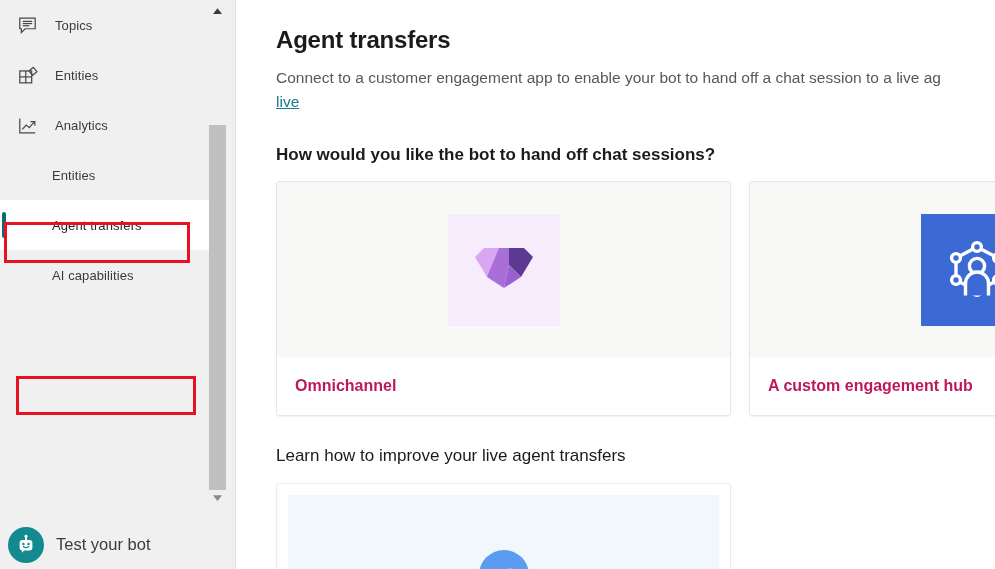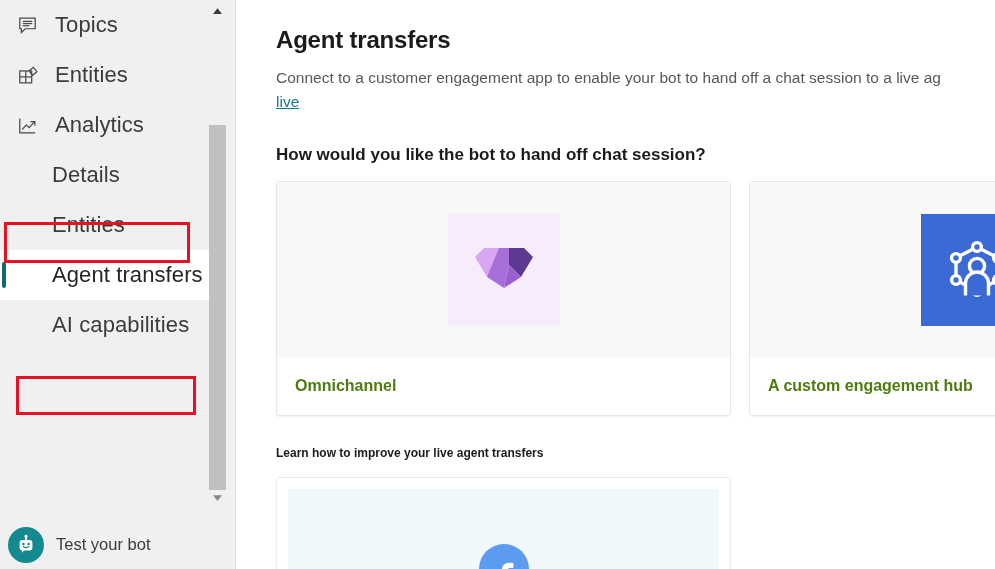--- a/index.html
+++ b/index.html
@@ -48,21 +48,21 @@
   }
   .nav-icon {
     width: 26px; height: 26px;
     display: flex;
     align-items: center;
     justify-content: center;
     flex: 0 0 26px;
     color: #474747;
   }
   .nav-label {
-    font-size: 22px;
+    font-size: 13px;
     color: #3b3b3b;
     margin-left: 15px;
     letter-spacing: 0.1px;
     white-space: nowrap;
   }
   .nav-item.sub .nav-label { margin-left: 38px; }
   .nav-item.selected .nav-label { color: #262626; }
   .chev {
     position: absolute;
     right: 8px; top: 50%;
@@ -194,36 +194,36 @@
   .card-foot {
     height: 58px;
     background: #ffffff;
     display: flex;
     align-items: center;
     padding-left: 18px;
   }
   .card-title {
     font-size: 16px;
     font-weight: 700;
-    color: #4d7c0f;
+    color: #be185d;
   }
   .logo-tile {
     width: 112px; height: 112px;
     display: flex;
     align-items: center;
     justify-content: center;
   }
   .logo-omni { background: #f7ecfc; }
   .logo-hub  { background: #3b6ad4; }
 
   
   .learn-title {
     margin-top: 30px;
-    font-size: 12px;
-    font-weight: 700;
+    font-size: 17px;
+    font-weight: 400;
     color: #1b1b1b;
   }
   .learn-card {
     margin-top: 17px;
     width: 455px;
     height: 150px;
     background: #ffffff;
     border: 1px solid #ebebeb;
     border-radius: 3px;
     box-shadow: 0 1px 2px rgba(0,0,0,0.05);
@@ -286,23 +286,20 @@
             <polyline points="3.2,4 3.2,20.4 20.8,20.4"></polyline>
             <polyline points="6,16.5 10.5,11.5 14,14.5 20,7.5"></polyline>
             <polyline points="15.4,7.5 20.4,7.5 20.4,12.3"></polyline>
           </svg>
         </span>
         <span class="nav-label">Analytics</span>
       </div>
 
 
 
-      <div class="nav-item sub">
-        <span class="nav-label">Details</span>
-      </div>
 
       <div class="nav-item sub">
         <span class="nav-label">Entities</span>
       </div>
 
       <div class="nav-item sub white selected">
         <span class="sel-bar"></span>
         <span class="nav-label">Agent transfers</span>
       </div>
 
@@ -348,21 +345,21 @@
 
   <div class="main">
 
     <div class="page-title">Agent transfers</div>
 
     <div class="page-desc">
       <span>Connect to a customer engagement app to enable your bot to hand off a chat session to a live ag</span>
       <span class="more-link">live</span>
     </div>
 
-    <div class="section-title">How would you like the bot to hand off chat session?</div>
+    <div class="section-title">How would you like the bot to hand off chat sessions?</div>
 
     <div class="card-row">
 
       <div class="card">
         <div class="card-media">
           <div class="logo-tile logo-omni">
             <svg width="66" height="60" viewBox="0 0 66 60">
               <polygon points="4,17 13,8 28,8 28,25 16,37" fill="#d9a7f2"></polygon>
               <polygon points="38,8 53,8 62,17 50,37 38,25" fill="#5c3a91"></polygon>
               <polygon points="28,8 38,8 38,25 33,48 16,37" fill="#a96fd8"></polygon>

